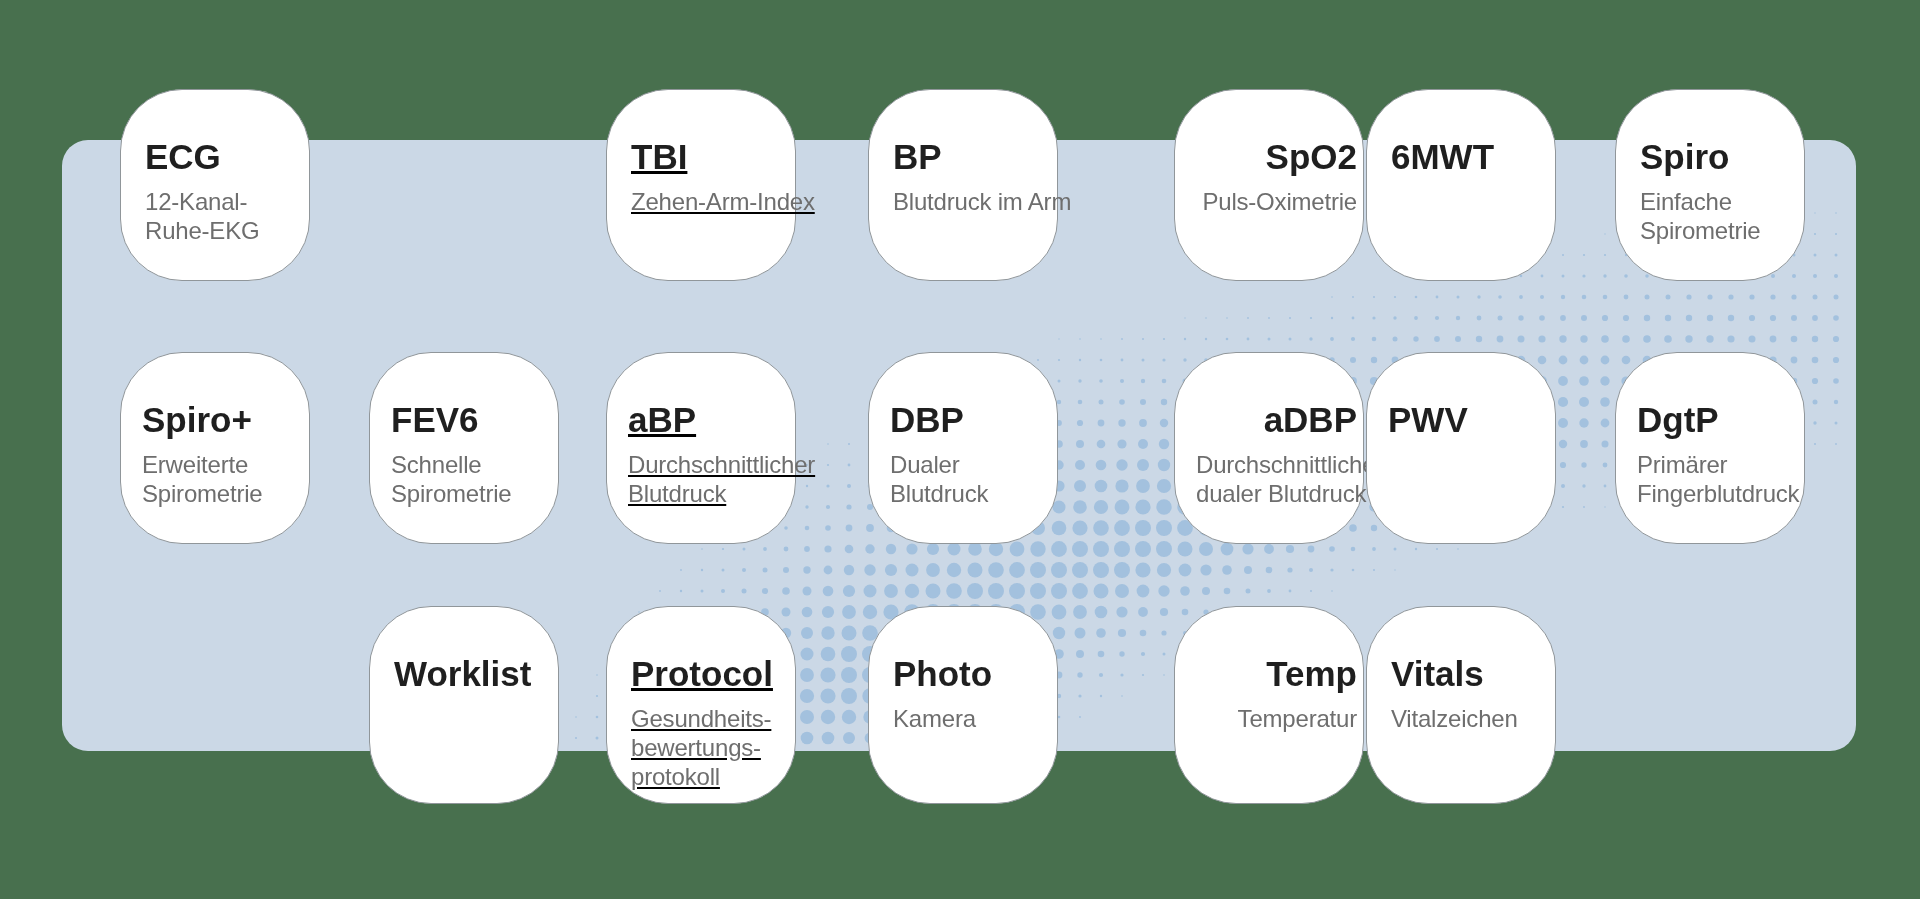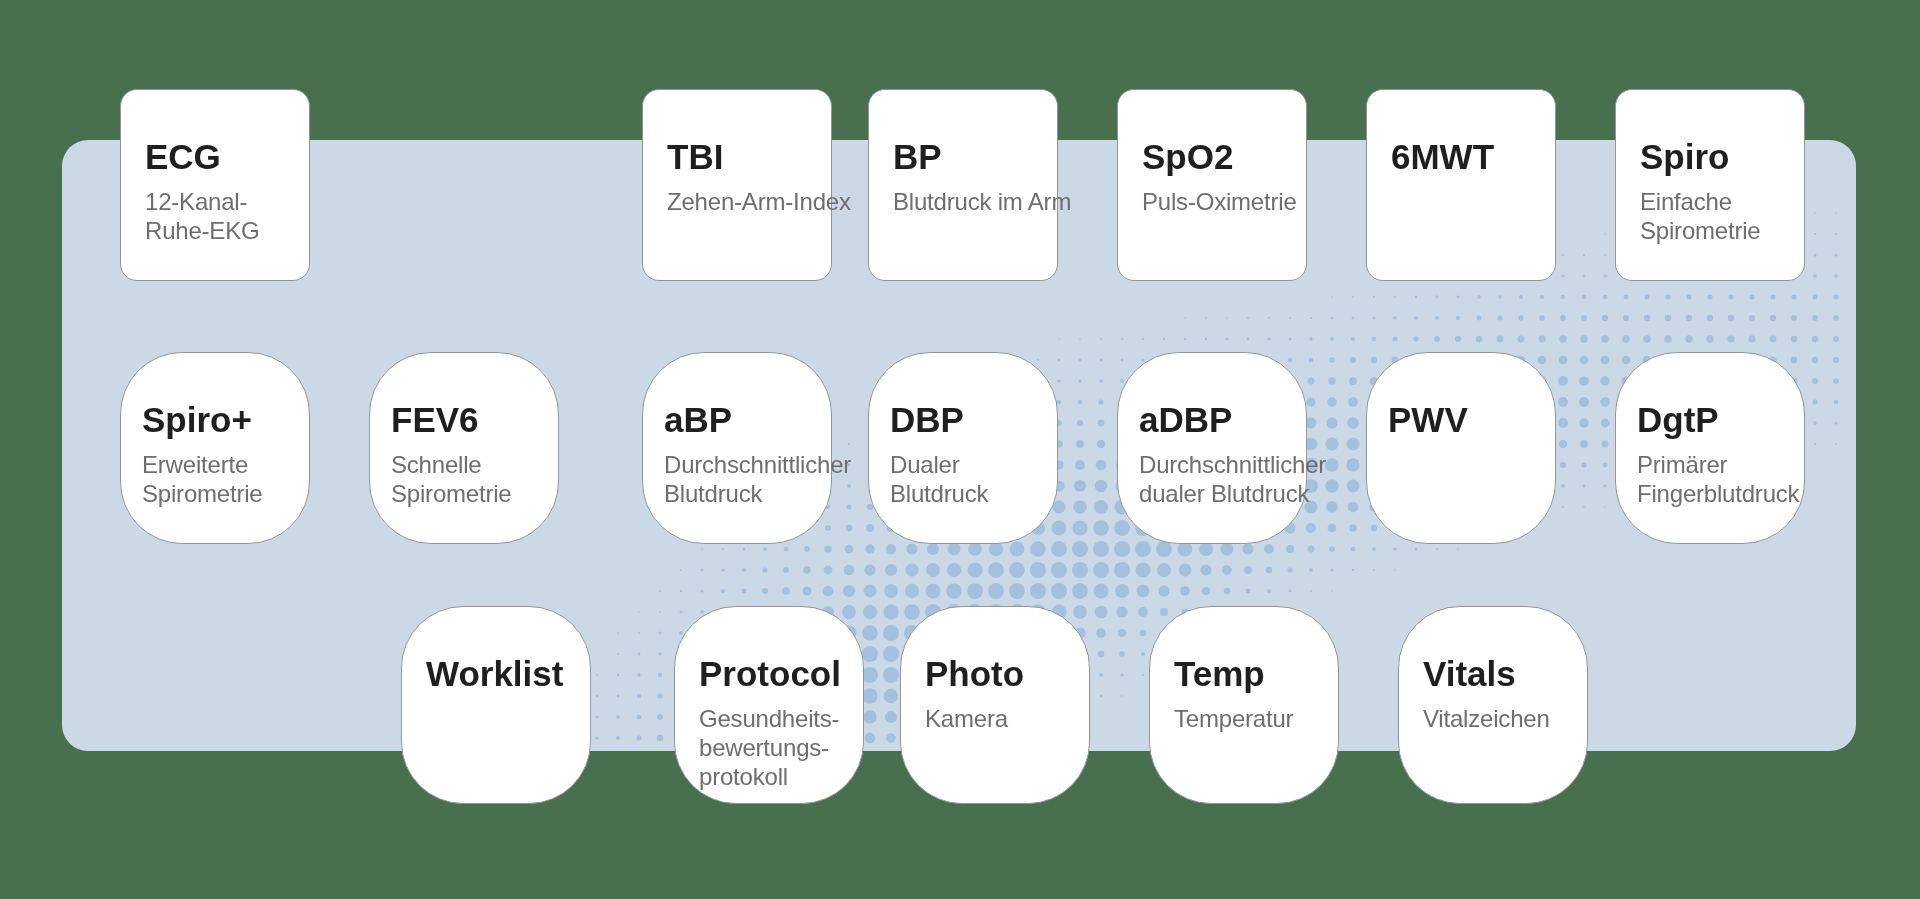--- a/index.html
+++ b/index.html
@@ -32,23 +32,23 @@
   .r2.tile{height:198px;}
   .tile-title{
     font-size:35px;font-weight:700;line-height:42px;color:var(--title-color);
     letter-spacing:0px;white-space:pre;
   }
   .tile-sub{
     margin-top:9px;font-size:24px;line-height:29px;color:var(--subtitle-color);
     white-space:pre;letter-spacing:-0.2px;
   }
 
-  .r0{top:89px;border-radius:17px;}  .r1{top:352px;padding-left:21px;}  .r2{top:606px;margin-left:32px;}
-  .c0{left:120px;} .c1{left:369px;} .c2{left:642px;} .c3{left:868px;}
-  .c4{left:1117px;} .c5{left:1366px;} .c6{left:1615px;}
+  .r0{top:89px;}  .r1{top:352px;padding-left:21px;}  .r2{top:606px;}
+  .c0{left:120px;} .c1{left:369px;} .c2{left:606px;text-decoration:underline;} .c3{left:868px;}
+  .c4{left:1174px;text-align:right;} .c5{left:1366px;} .c6{left:1615px;}
 </style>
 </head>
 <body>
 
 <div class="stage">
 
   <div class="panel">
     <svg width="1794" height="611" viewBox="0 0 1794 611" aria-hidden="true">
         <circle cx="1711" cy="73" r="0.7" fill="#A3C1DE"></circle>
         <circle cx="1732" cy="73" r="0.7" fill="#A3C1DE"></circle>

